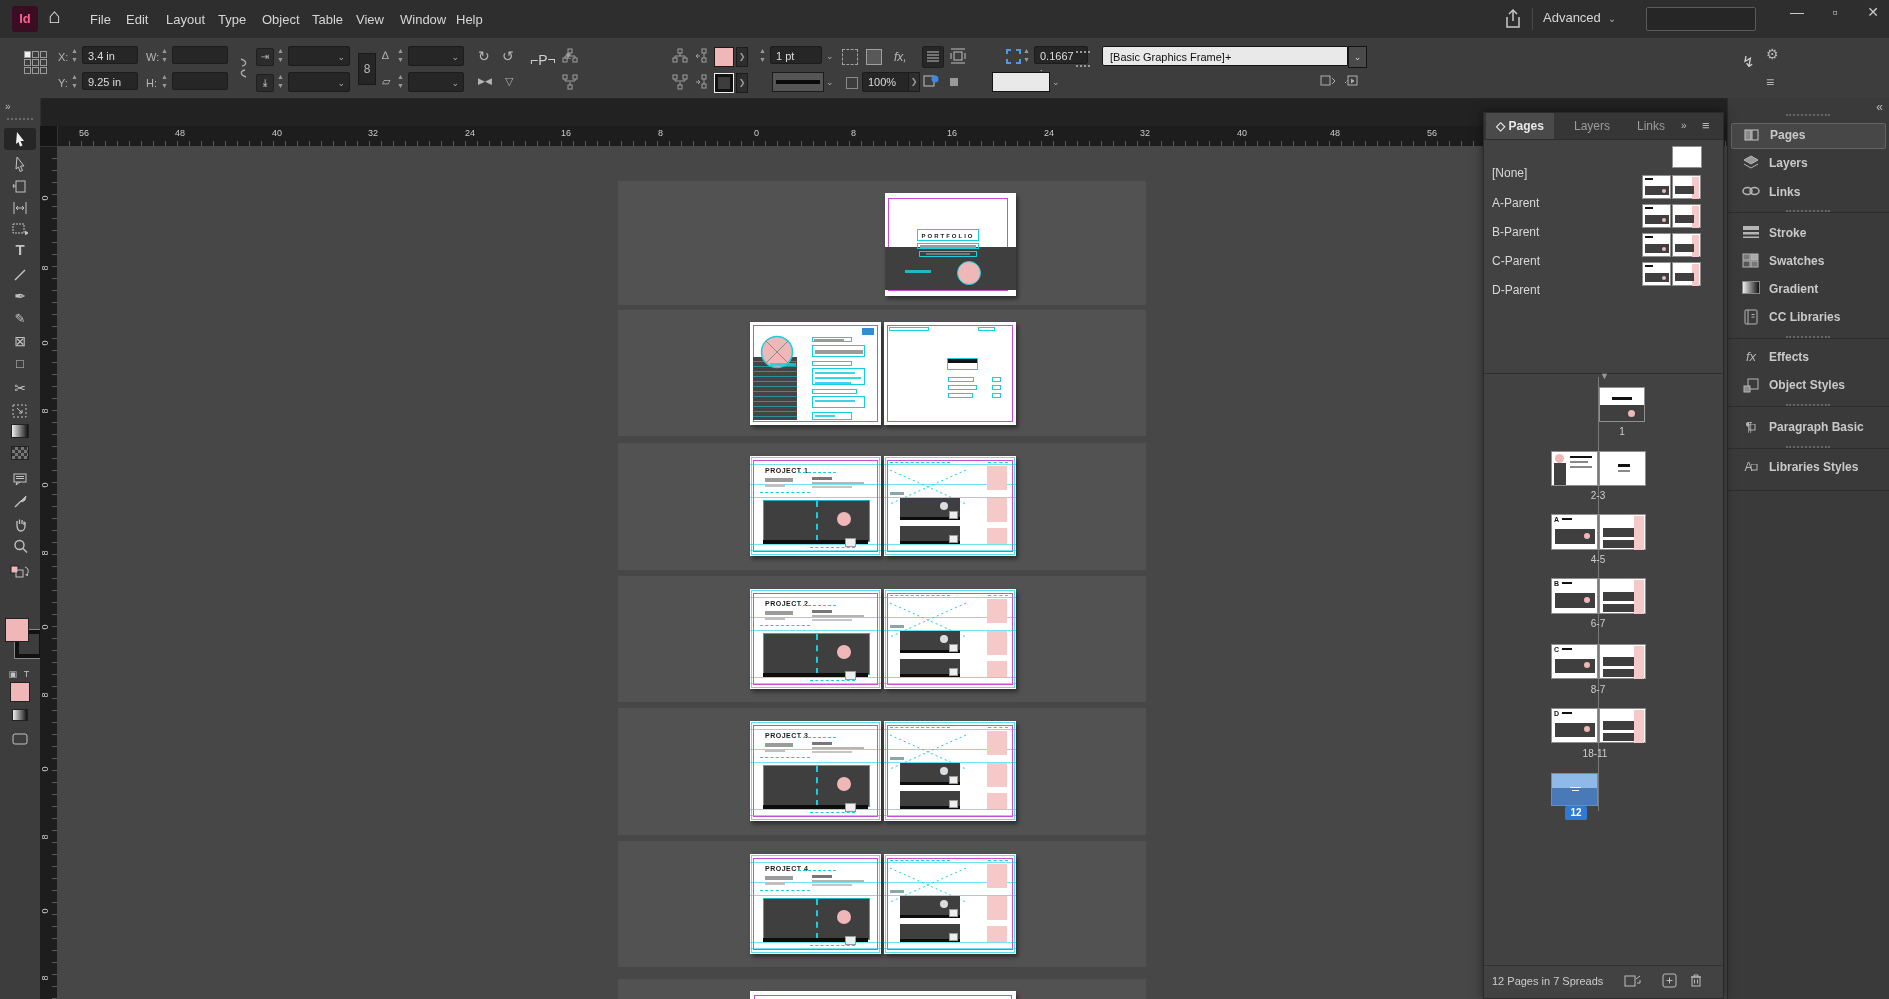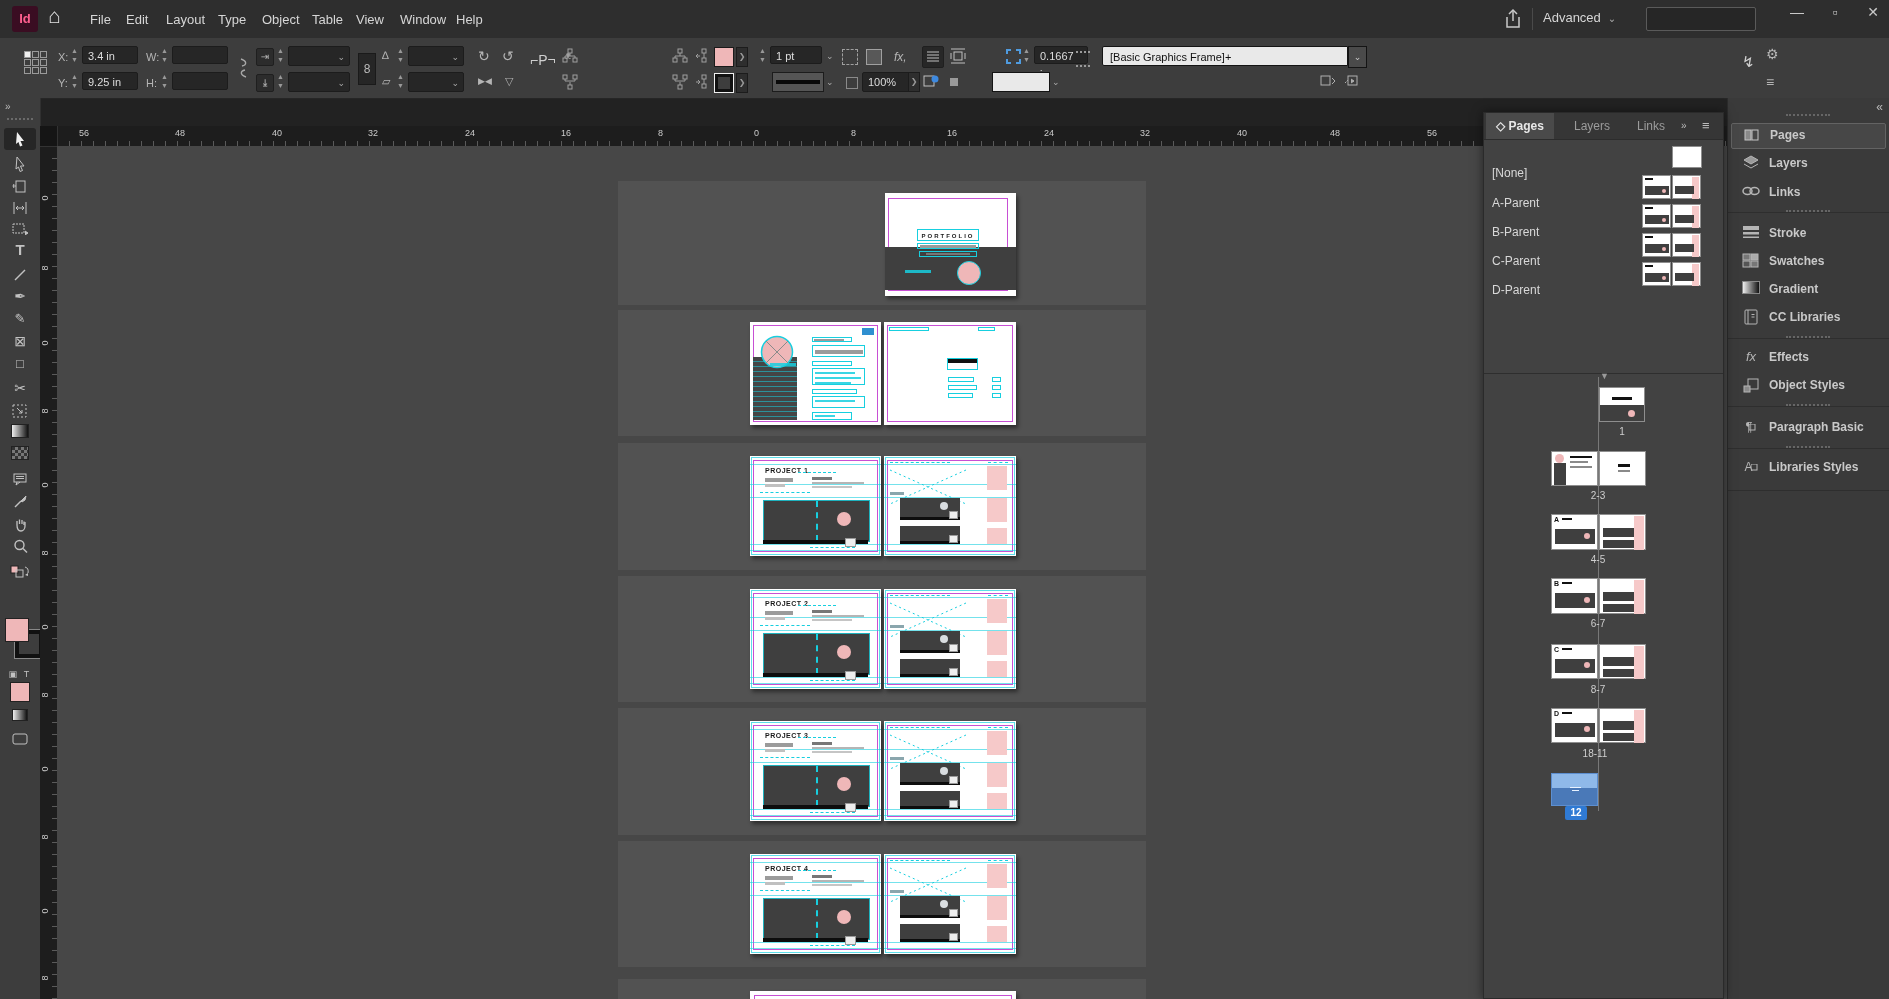--- a/index.html
+++ b/index.html
@@ -927,20 +927,45 @@
     <div class="sprlabel" style="left:63px;top:635px">18-11</div>
 
     <div class="pthumb" style="left:67px;top:660px;width:47px;height:33px;border-color:#5d8fd0">
       <div style="position:absolute;left:0;top:0;width:100%;height:45%;background:#8fb9e9"></div>
       <div style="position:absolute;left:0;top:45%;width:100%;height:55%;background:#4a79b8"></div>
       <div class="mini-dash" style="left:18px;top:13px;width:11px;height:1px;background:#e8f2ff"></div>
       <div class="mini-dash" style="left:20px;top:16px;width:7px;height:1px;background:#e8f2ff"></div>
     </div>
     <div id="p12badge">12</div>
 
+    <div id="pp-status">
+      <span class="txt">12 Pages in 7 Spreads</span>
+      <span class="pp-sico" style="left:140px">
+        <svg width="18" height="15">
+            <g stroke="#bdbdbd" fill="none">
+              <rect x="1" y="3" width="10" height="10"></rect>
+              <path d="M12 6l4-3M13 10h3v-3"></path>
+            </g>
+          </svg></span>
+      <span class="pp-sico" style="left:178px">
+        <svg width="15" height="15">
+            <g stroke="#bdbdbd" fill="none">
+              <rect x="1" y="1" width="13" height="13" rx="2"></rect>
+              <path d="M7.5 4.5v6M4.5 7.5h6"></path>
+            </g>
+          </svg></span>
+      <span class="pp-sico" style="left:205px">
+        <svg width="14" height="15">
+            <g stroke="#bdbdbd" fill="none">
+              <path d="M2 4h10M5 4V2h4v2"></path>
+              <rect x="3" y="4" width="8" height="9"></rect>
+              <path d="M5.5 6.5v4M8.5 6.5v4"></path>
+            </g>
+          </svg></span>
+    </div>
   </div>
 
   <div class="abs" id="dock">
     <div id="dock-collapse">«</div>
     <div class="dockgrip" style="top:16px"></div>
 
     <div class="dockbtn active" style="top:25px">
       <span class="ico"><svg width="18" height="16">
             <g stroke="#c5c5c5" fill="#8a8a8a">
               <rect x="2" y="3" width="6" height="10"></rect>

